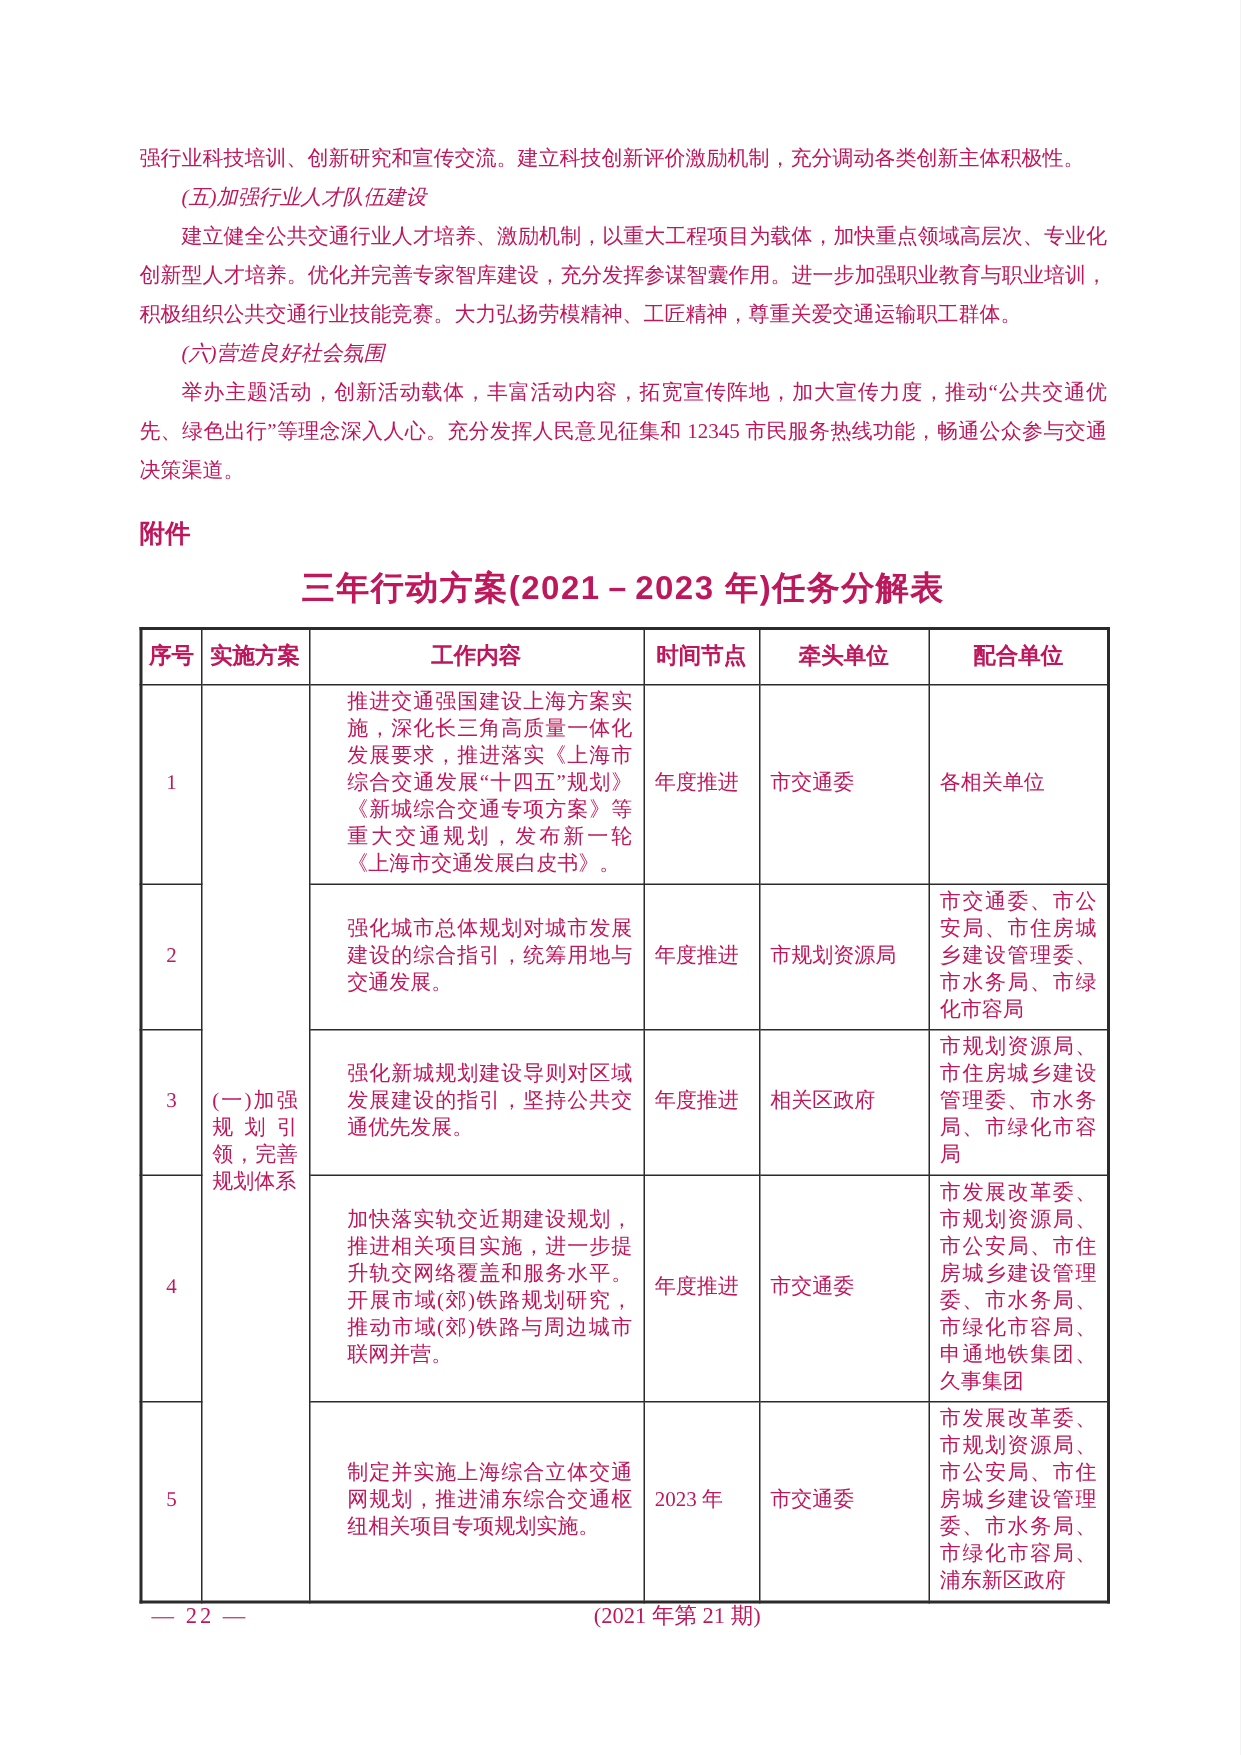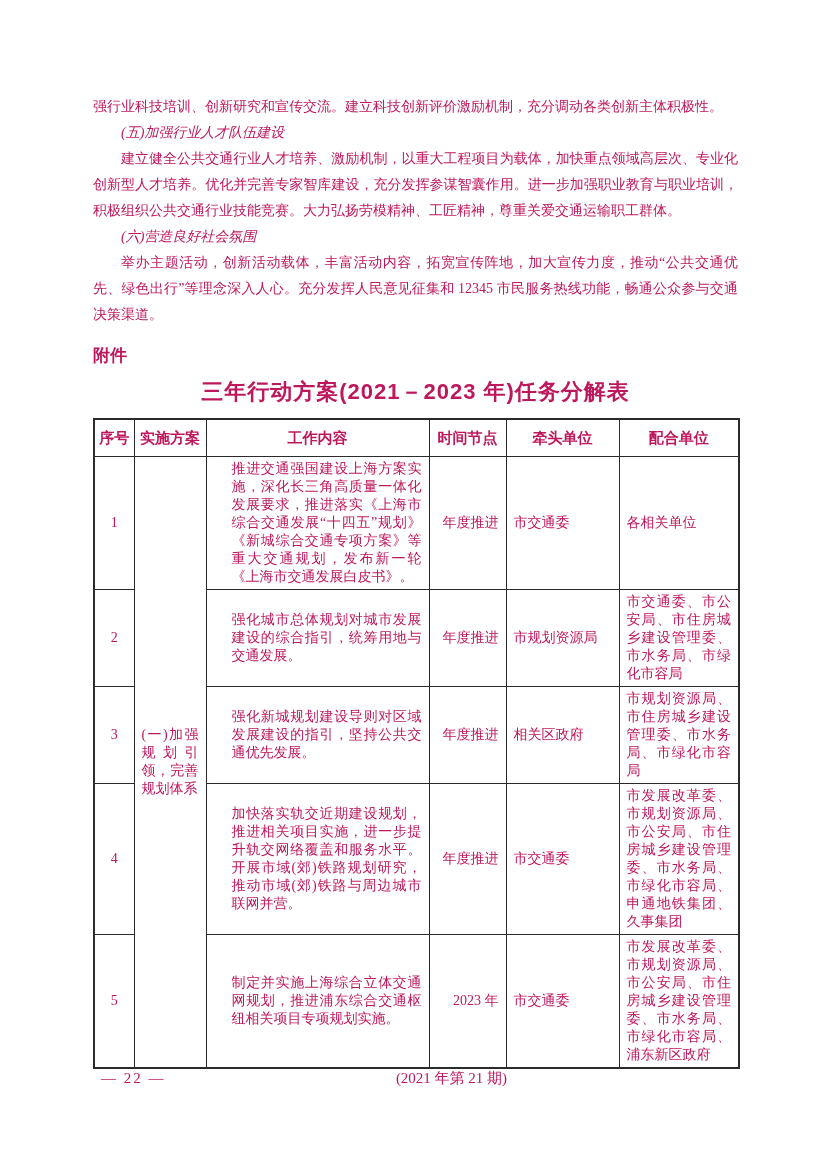--- a/index.html
+++ b/index.html
@@ -36,21 +36,21 @@
     word-break:break-all;overflow-wrap:anywhere;
   }
   .task-table th{
     font-family:"Liberation Sans","DejaVu Sans",sans-serif;
     font-weight:bold;font-size:15px;height:32px;text-align:center;
     padding:2px 2px;
   }
   td.c-no{text-align:center;}
   td.c-plan{text-align:justify;text-justify:inter-character;}
   td.c-content{text-align:justify;text-justify:inter-character;padding-left:25px;}
-  td.c-time{text-align:right;}
+  td.c-time{text-align:left;}
   td.c-lead{text-align:left;}
   td.c-support{text-align:justify;text-justify:inter-character;}
   tr.r1{height:126px;}
   tr.r2{height:96px;}
   tr.r3{height:94px;}
   tr.r4{height:132px;}
   tr.r5{height:130px;}
   .footer{
     position:absolute;left:93px;top:1066px;width:717px;height:24px;
     font-size:15px;line-height:24px;

